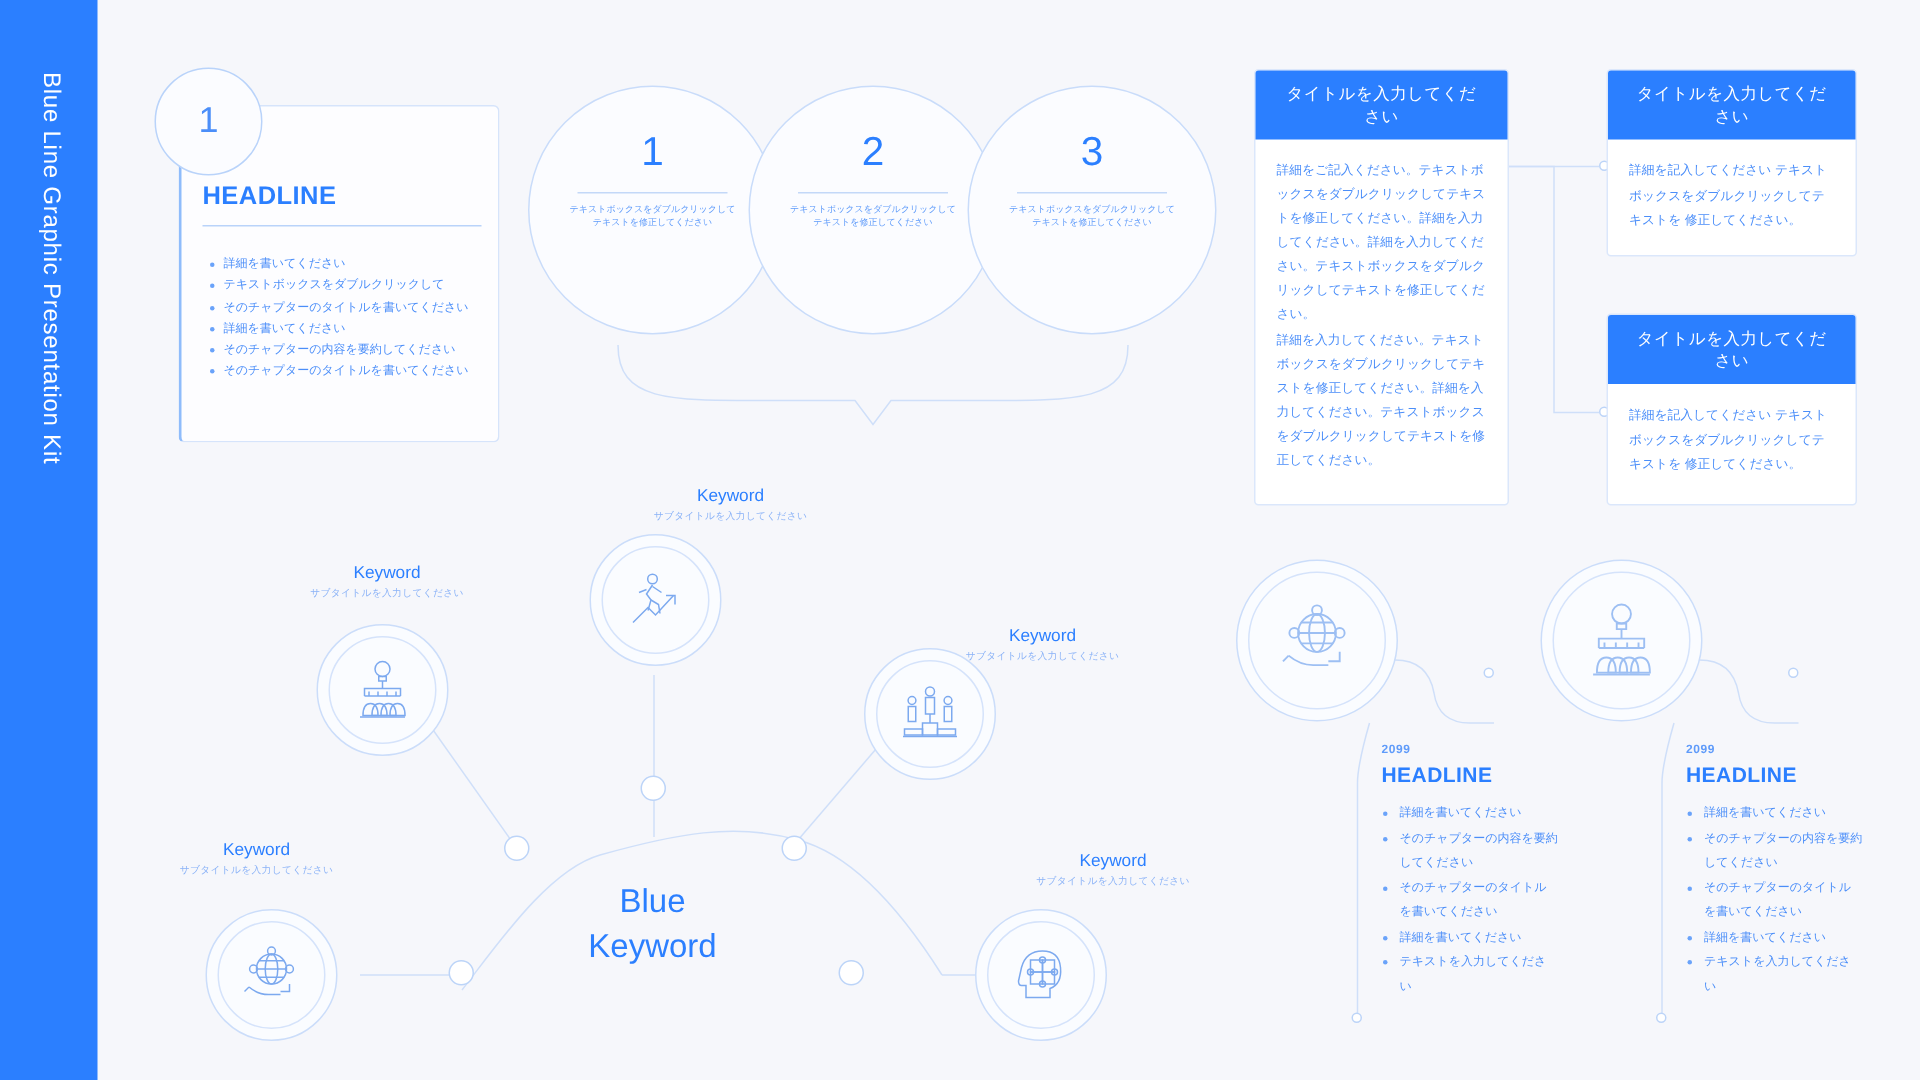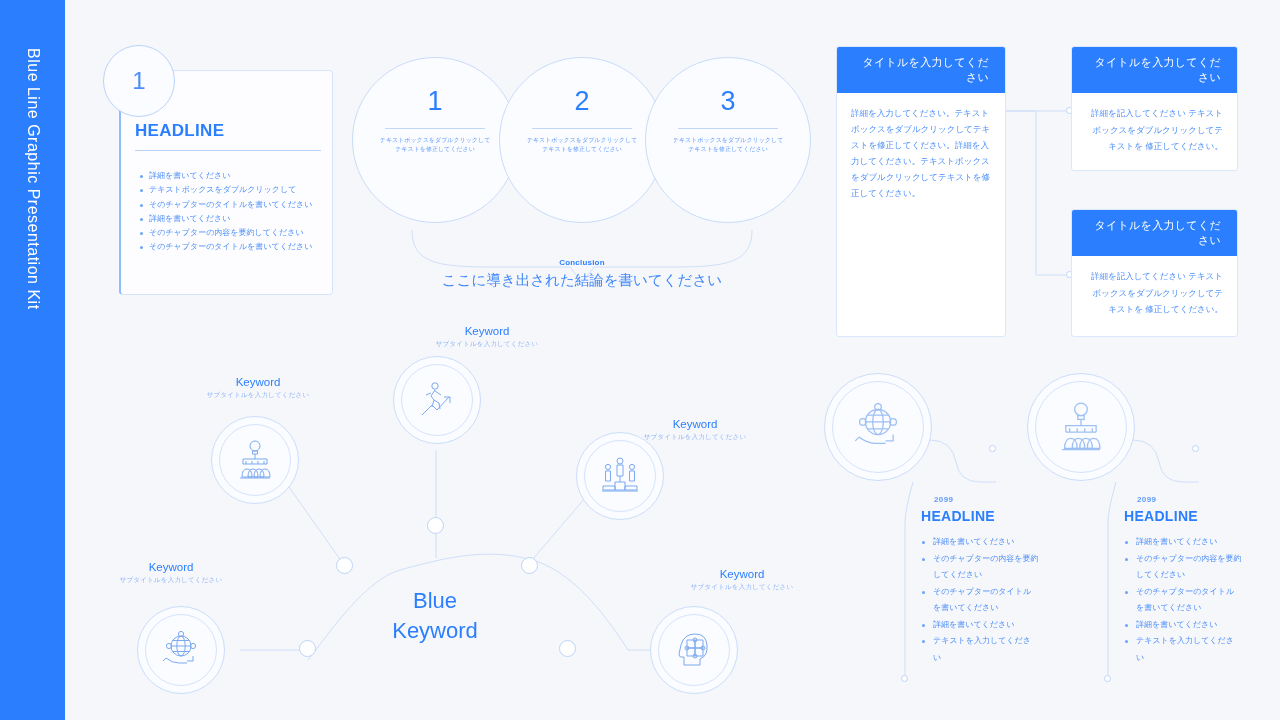--- a/index.html
+++ b/index.html
@@ -83,30 +83,30 @@
   #conclusion{
     position:absolute;left:436px;top:258px;width:292px;text-align:center;
   }
   #conclusion .cc-kicker{font-size:8px;color:#2b7fff;font-weight:bold;letter-spacing:.2px;}
   #conclusion .cc-main{font-size:14.5px;color:#3d86f9;margin-top:4px;}
 
   
   .tbox{position:absolute;background:#ffffff;border:1px solid #dbe7fb;box-sizing:border-box;border-radius:3px;}
   .tbox .tb-head{
     background:#2b7fff;color:#fff;font-size:11px;
-    padding:8px 16px;text-align:right;letter-spacing:.3px;
+    padding:8px 16px;text-align:center;letter-spacing:.3px;
     border-radius:2px 2px 0 0;
   }
   .tbox .tb-body{padding:12px 14px;}
   .tbox .tb-body p{margin:0;font-size:8.5px;line-height:16px;color:#4b8ef9;}
-  .tbox .tb-body p + p{margin-top:28px;font-family:Liberation Mono, monospace;}
+  .tbox .tb-body p + p{margin-top:1px;}
   #tboxA{left:836px;top:46px;width:170px;height:291px;}
   #tboxB{left:1071px;top:46px;width:167px;height:125px;}
   #tboxC{left:1071px;top:209px;width:167px;height:128px;}
-  #tboxB .tb-body p, #tboxC .tb-body p{font-size:8.5px;line-height:16.5px;text-align:right;}
+  #tboxB .tb-body p, #tboxC .tb-body p{font-size:8.5px;line-height:16.5px;}
 
   
   .mm-label{position:absolute;text-align:center;}
   .mm-label .mm-key{font-size:11.5px;color:#2b7fff;font-weight:500;}
   .mm-label .mm-sub{font-size:6.5px;color:#8ab2f7;margin-top:3px;letter-spacing:.2px;}
   .iconcircle{
     position:absolute;border-radius:50%;border:1px solid #cbddfa;
     background:#fafcff;box-sizing:border-box;
   }
   .iconcircle .inner{
@@ -120,21 +120,21 @@
   .node{
     position:absolute;border-radius:50%;background:#ffffff;
     border:1px solid #bcd4f8;box-sizing:border-box;
   }
   #mainkey{
     position:absolute;left:360px;top:586px;width:150px;text-align:center;
     font-size:22px;line-height:30px;color:#2b7fff;
   }
 
   
-  .tl-year{position:absolute;font-size:8px;font-weight:bold;color:#5f9bfa;letter-spacing:.4px;margin-left:13px;}
+  .tl-year{position:absolute;font-size:8px;font-weight:bold;color:#5f9bfa;letter-spacing:.4px;}
   .tl-head{position:absolute;font-size:14px;font-weight:bold;color:#2b7fff;letter-spacing:.3px;}
   .tl-list{position:absolute;margin:0;padding:0;list-style:none;width:118px;}
   .tl-list li{position:relative;font-size:8px;line-height:16.5px;color:#4b8ef9;padding-left:12px;}
   .tl-list li:before{
     content:"";position:absolute;left:1px;top:7px;width:3px;height:3px;
     border-radius:50%;background:#6aa3fa;
   }
   .endcap{
     position:absolute;width:7px;height:7px;border-radius:50%;
     border:1px solid #bcd4f8;background:#fff;box-sizing:border-box;
@@ -181,35 +181,32 @@
     <div class="bc-sub" style="white-space:pre-line;">テキストボックスをダブルクリックして
 テキストを修正してください</div>
   </div>
   <div class="bigcircle" style="left:645px;top:57px;">
     <div class="bc-num">3</div>
     <div class="bc-rule"></div>
     <div class="bc-sub" style="white-space:pre-line;">テキストボックスをダブルクリックして
 テキストを修正してください</div>
   </div>
 
-  <div id="conclusion">
-    <div class="cc-kicker">Conclusion</div>
-    <div class="cc-main">ここに導き出された結論を書いてください</div>
-  </div>
 
   <svg style="position:absolute;left:1000px;top:95px;" width="80" height="200">
     <path d="M0,16 L36,16 L36,180 L66,180" fill="none" stroke="#cfdff9" stroke-width="1"></path>
     <path d="M6,16 L66,16" fill="none" stroke="#cfdff9" stroke-width="1"></path>
   </svg>
   <div class="endcap" style="left:1066px;top:107px;"></div>
   <div class="endcap" style="left:1066px;top:271px;"></div>
 
   <div class="tbox" id="tboxA">
     <div class="tb-head">タイトルを入力してください</div>
     <div class="tb-body">
+      <p>詳細をご記入ください。テキストボックスをダブルクリックしてテキストを修正してください。詳細を入力してください。詳細を入力してください。テキストボックスをダブルクリックしてテキストを修正してください。</p>
       <p>詳細を入力してください。テキストボックスをダブルクリックしてテキストを修正してください。詳細を入力してください。テキストボックスをダブルクリックしてテキストを修正してください。</p>
     </div>
   </div>
 
   <div class="tbox" id="tboxB">
     <div class="tb-head">タイトルを入力してください</div>
     <div class="tb-body">
       <p>詳細を記入してください テキストボックスをダブルクリックしてテキストを 修正してください。</p>
     </div>
   </div>

